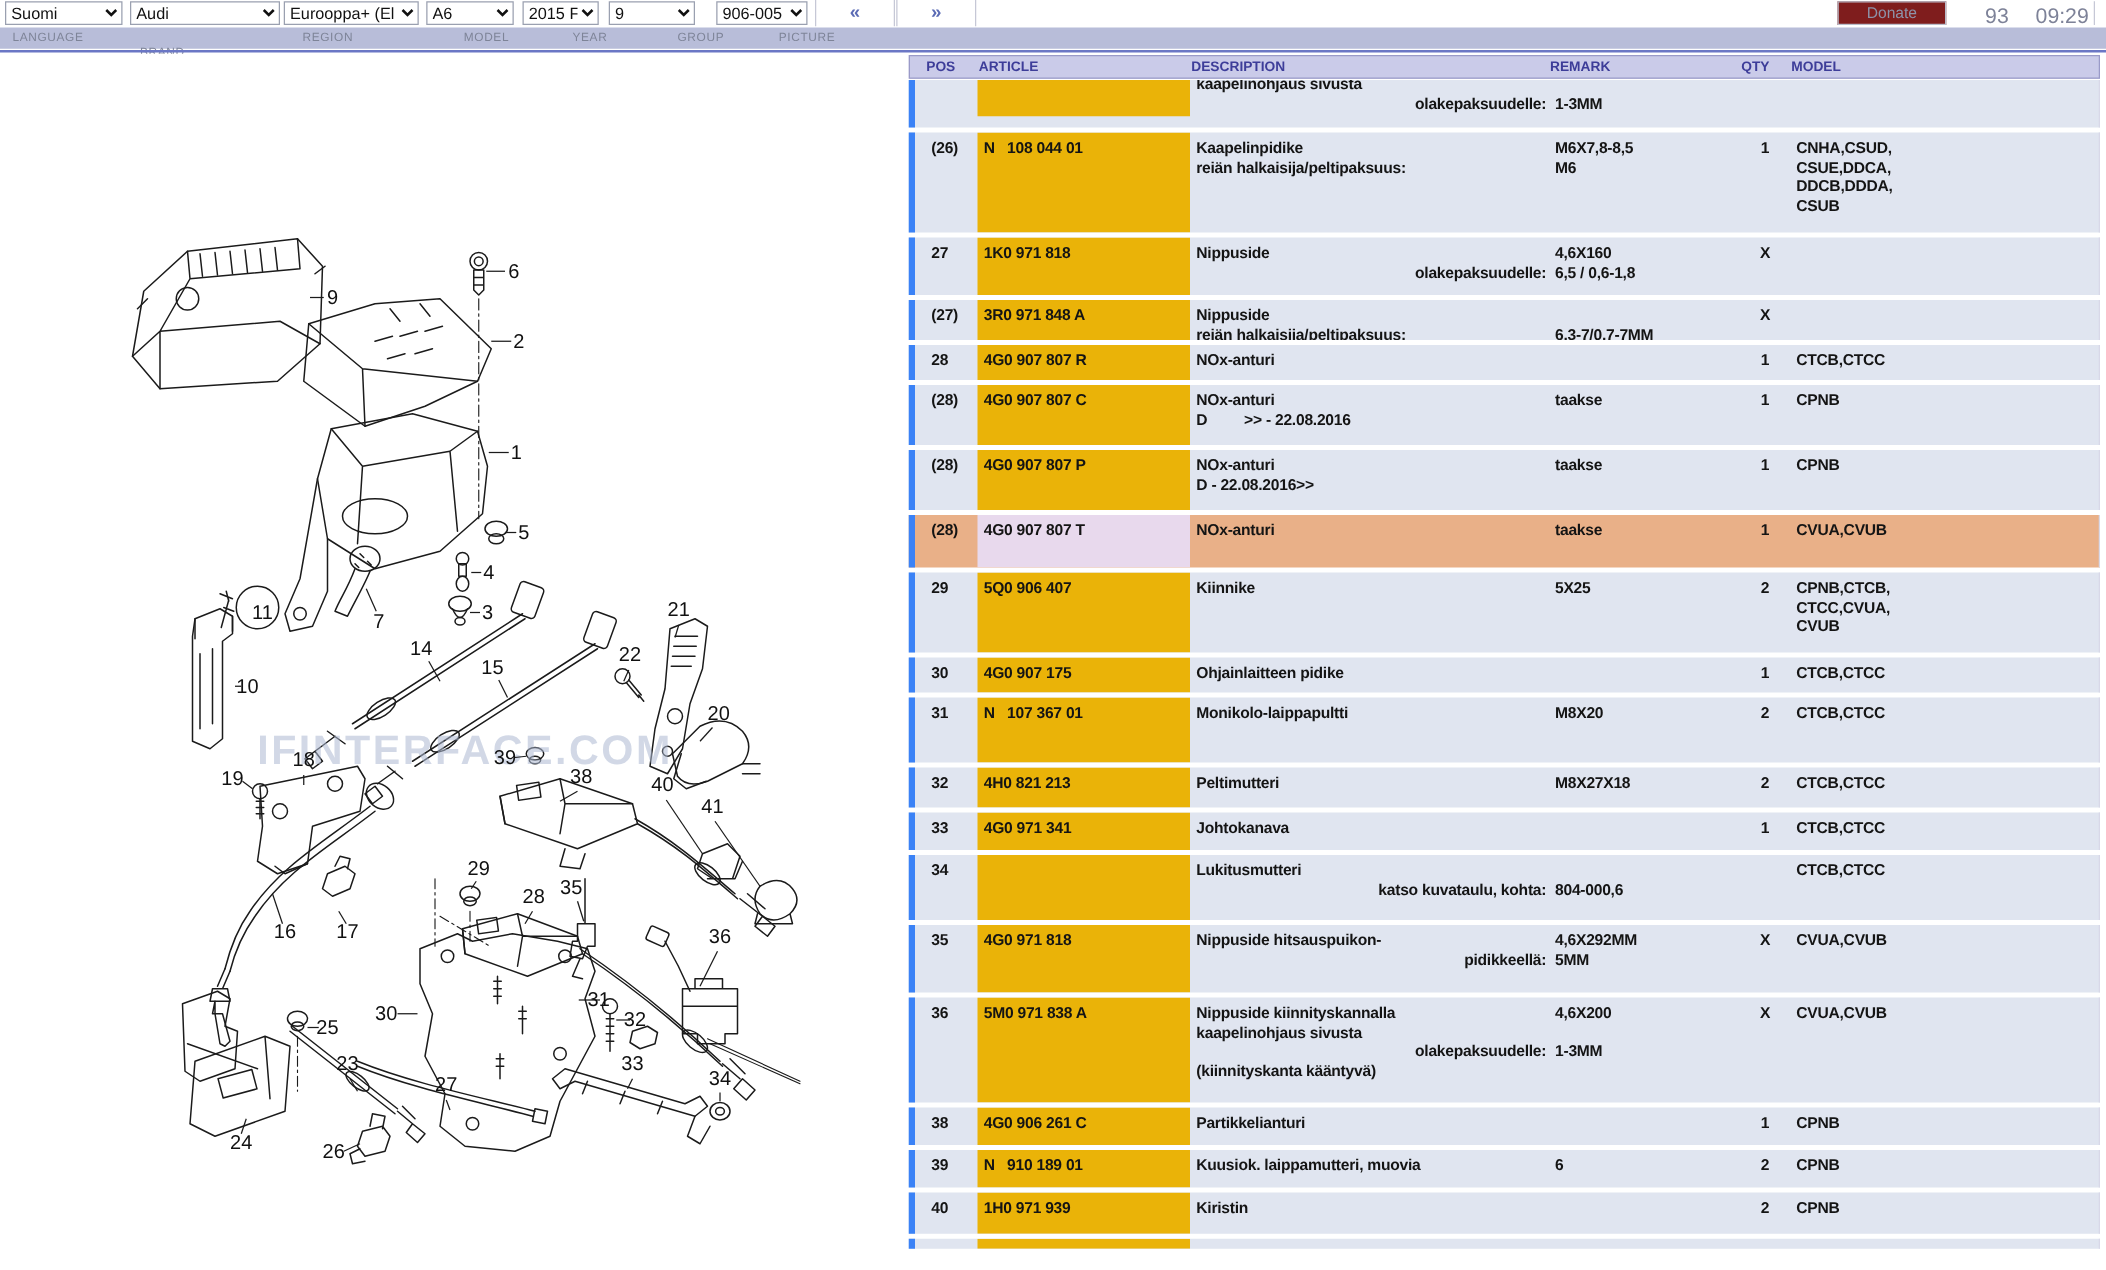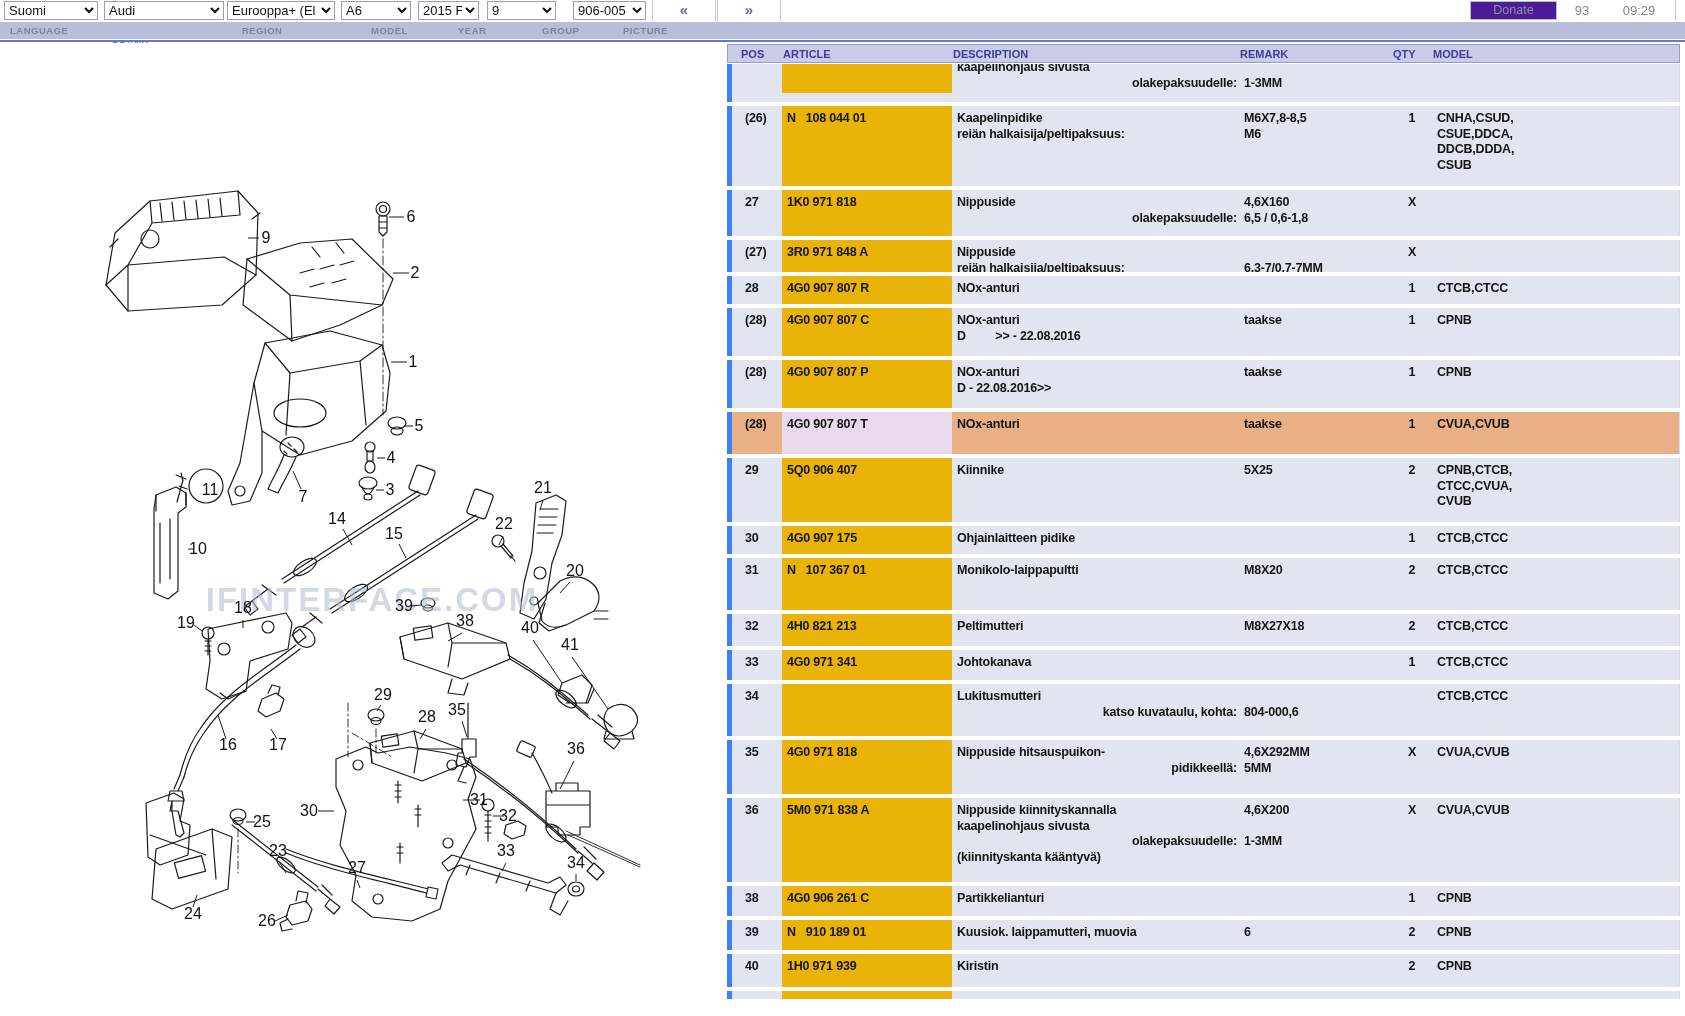--- a/index.html
+++ b/index.html
@@ -8,26 +8,26 @@
   
   .toolbar { position:absolute; left:0; top:0; width:1685px; height:22px; background:#fff; }
   .toolbar select { position:absolute; top:1px; height:19px; font-size:13px;
                     font-family:"Liberation Sans",sans-serif; color:#111;
                     background:#fff; border:1px solid #9aa0b0; }
   .navbtn { position:absolute; top:0; height:21px; border-left:1px solid #c6c8d6;
             border-right:1px solid #c6c8d6; color:#5b6bb5; font-size:15px; font-weight:bold;
             text-align:center; line-height:20px; cursor:pointer; background:#fff; }
   .donate { position:absolute; left:1470px; top:1px; width:87px; height:19px;
             border:1px solid #b9bcc9; color:#8d92a8; font-size:12.5px; text-align:center;
-            line-height:17px; background:#4c1d95; cursor:pointer; }
-  .tb-txt { position:absolute; top:3px; color:#7d8298; font-size:13px; text-align:center; }
+            line-height:17px; background:#7f1d1d; cursor:pointer; }
+  .tb-txt { position:absolute; top:3px; color:#7d8298; font-size:17px; text-align:right; }
   .tb-sep { position:absolute; top:1px; width:1px; height:19px; background:#c6c8d6; }
   
   .labelbar { position:absolute; left:0; top:22px; width:1685px; height:17px; background:#b8bdd9; }
-  .labelbar span { position:absolute; top:3px; font-size:9.5px; font-weight:700;
+  .labelbar span { position:absolute; top:3px; font-size:9.5px; font-weight:400;
                    color:#7e8498; letter-spacing:.5px; }
   .bluerule { position:absolute; left:0; top:40px; width:1685px; height:2px; background:#6b77c5; }
   
   .diagram { position:absolute; left:0; top:43px; width:727px; height:973px; background:#fff; }
   .wm { font-size:33px; font-weight:bold; letter-spacing:2px; fill:#aebad3; opacity:.55; }
   .callout { font-size:16px; fill:#111; font-family:"Liberation Sans",sans-serif; }
   
   .ptable { position:absolute; left:727px; top:44px; width:953px; }
   .thead { height:19px; background:#cacbe9; border:1px solid #9a9ac8; display:grid;
            grid-template-columns:50px 170px 287px 153px 40px auto; align-items:center; }

